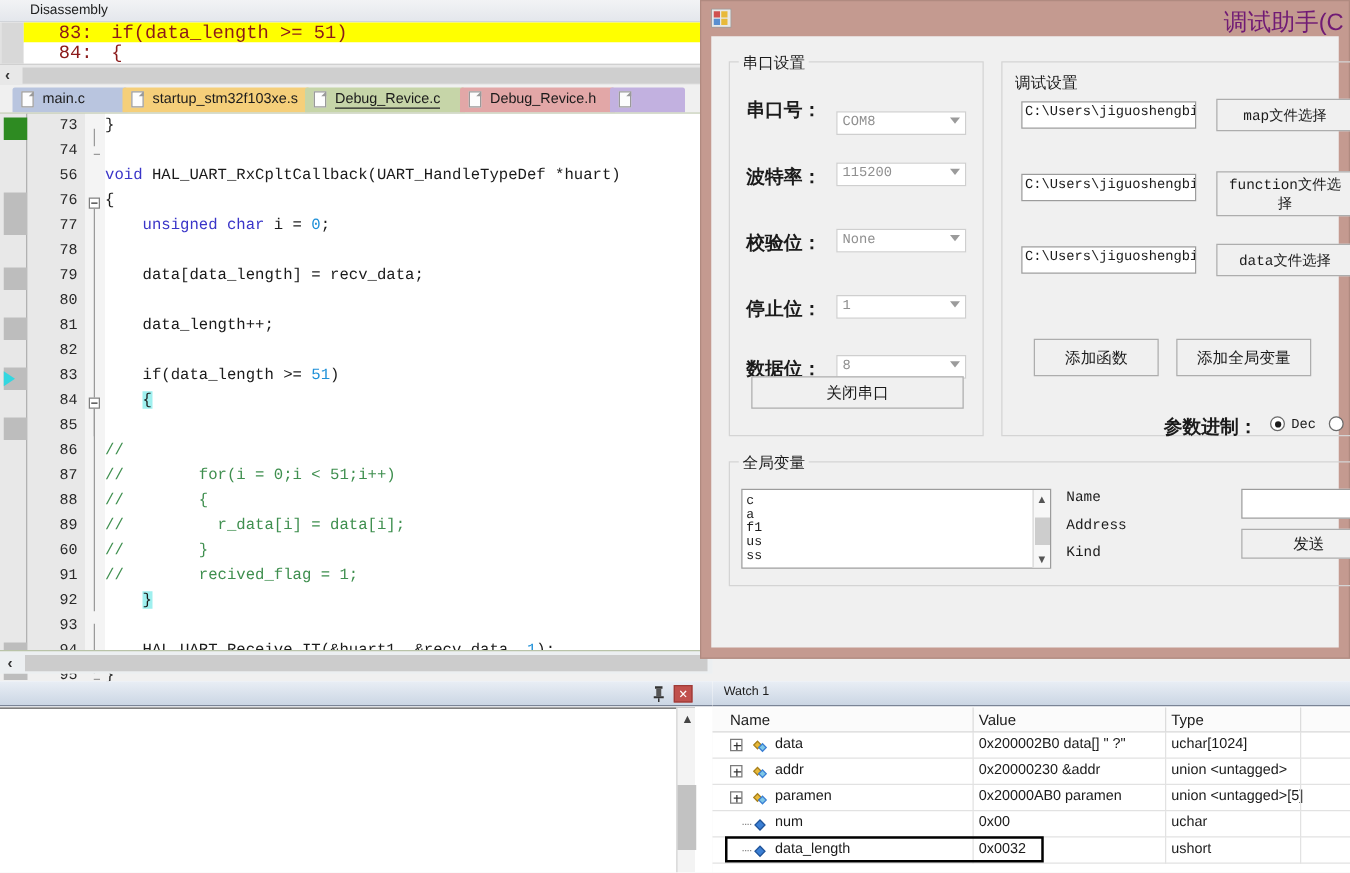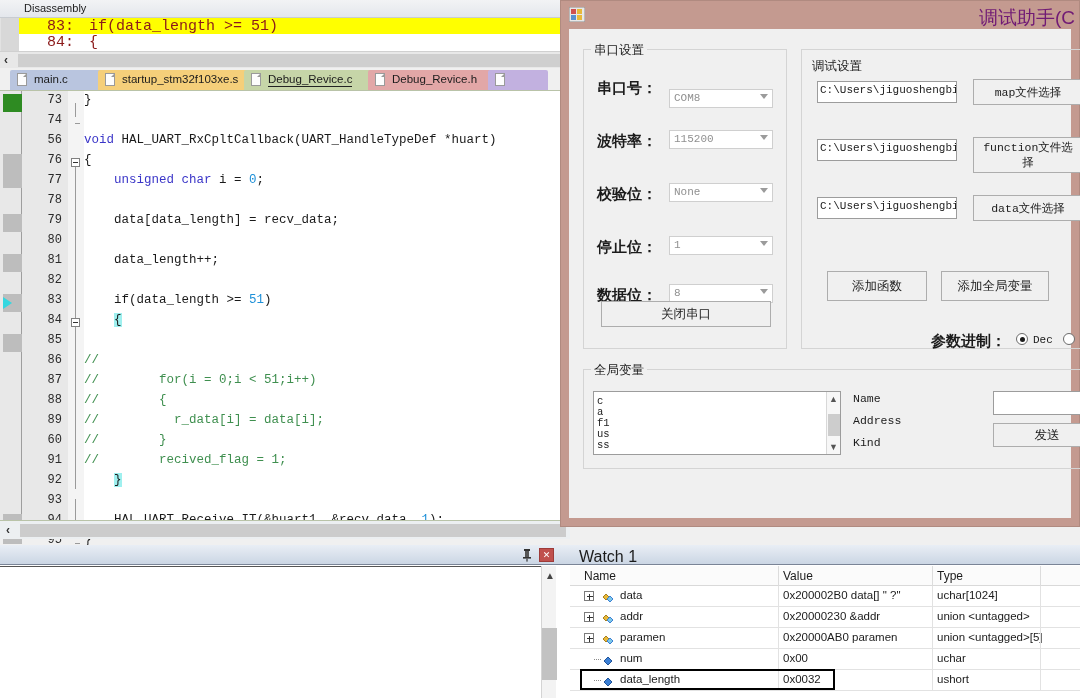--- a/index.html
+++ b/index.html
@@ -86,21 +86,21 @@
     border-top:1px solid #555; }
   .blp-scroll { position:absolute; left:541px; top:21px; width:15px; height:132px; background:#f3f3f3;
     border-left:1px solid #d4d4d4; }
   .blp-thumb { position:absolute; left:0; top:62px; width:15px; height:52px; background:#c2c2c2; }
   .blp-up { position:absolute; left:3px; top:4px; font-size:10px; color:#444; }
 
   
   .watch { position:absolute; left:570px; top:545px; width:510px; height:153px; background:#fff; }
   .watch-title { position:absolute; left:0; top:0; width:510px; height:20px;
     background:linear-gradient(#e9eef5,#cbd6e4); border-bottom:1px solid #7a8496;
-    font-size:16px; color:#1b1b1b; padding:3px 0 0 9px; }
+    font-size:10px; color:#1b1b1b; padding:3px 0 0 9px; }
   .watch-head { position:absolute; left:0; top:21px; width:510px; height:20px;
     background:#fbfbfb; border-bottom:1px solid #d9d9d9; }
   .wh { position:absolute; top:3px; font-size:12px; color:#1b1b1b; }
   .wh-sep { position:absolute; top:0; width:1px; height:20px; background:#dcdcdc; }
   .wrow { position:absolute; left:0; width:510px; height:21px; border-bottom:1px solid #e2e2e2; }
   .wcell { position:absolute; top:3px; font-size:11.5px; color:#1b1b1b; white-space:nowrap; }
   .wsep { position:absolute; top:0; width:1px; height:21px; background:#e2e2e2; }
   .expander { position:absolute; left:14px; top:5px; width:10px; height:10px;
     border:1px solid #7b7b7b; background:#fff; }
   .expander:before { content:""; position:absolute; left:2px; top:4px; width:6px; height:1px; background:#333; }

